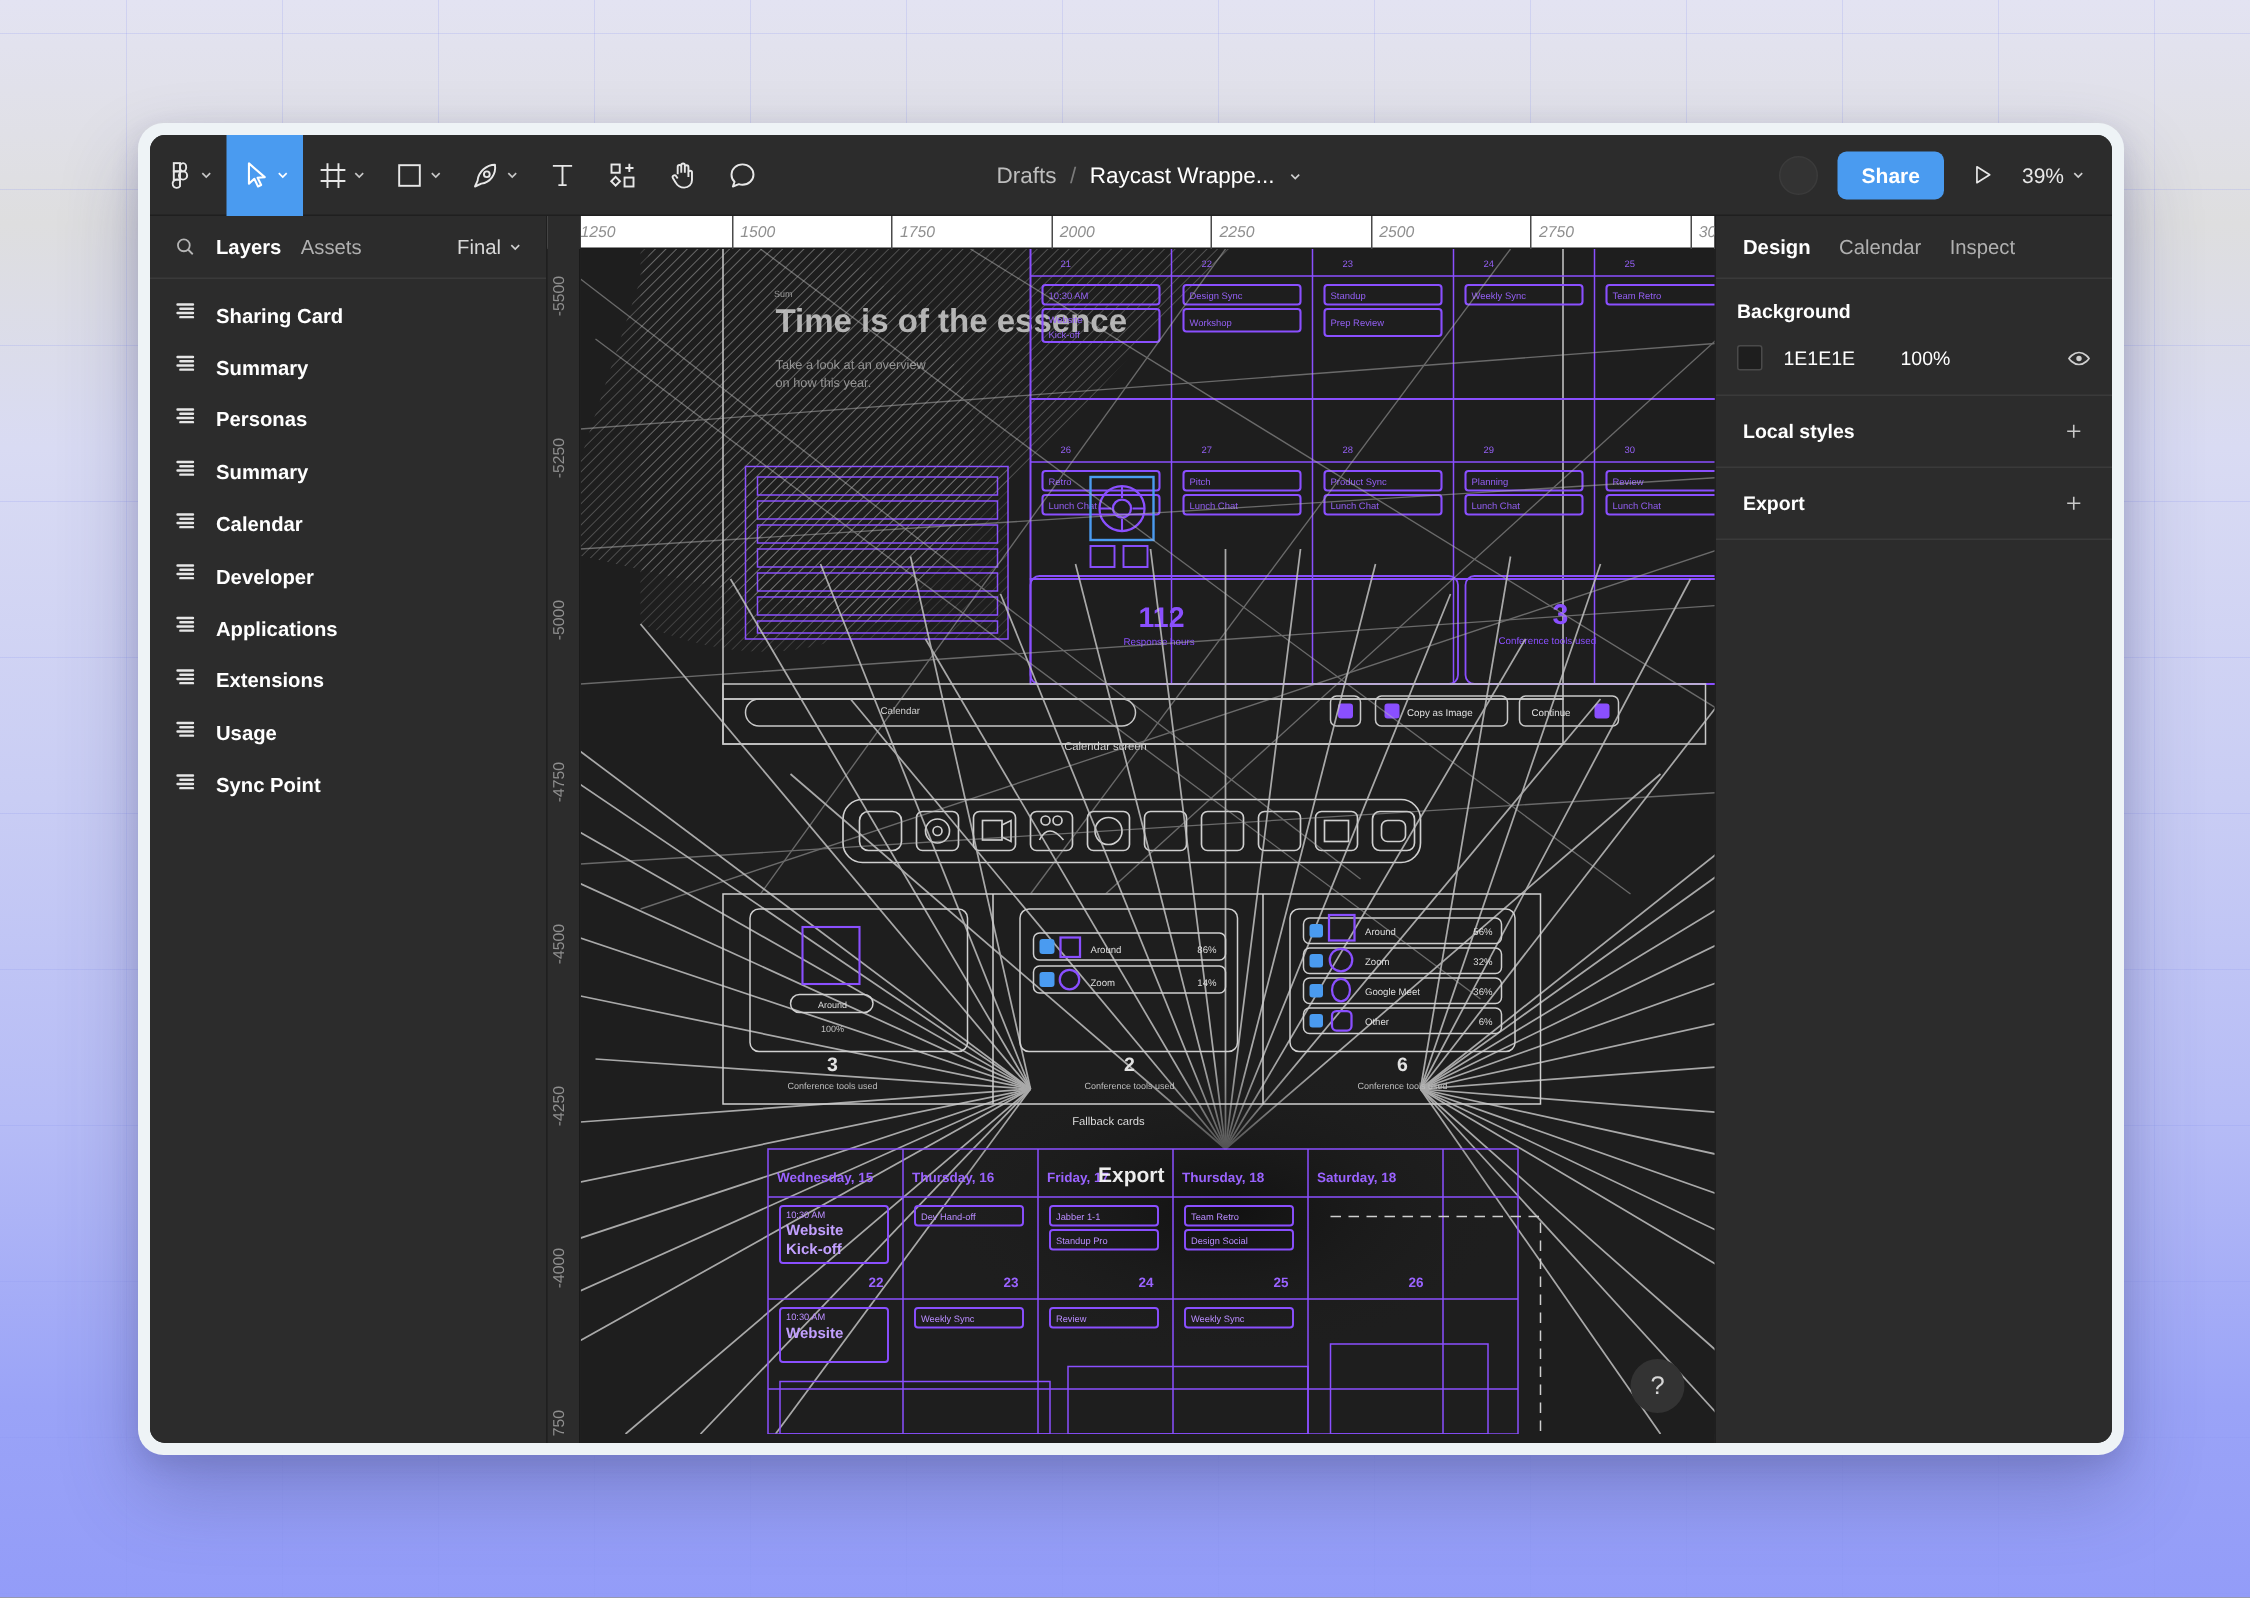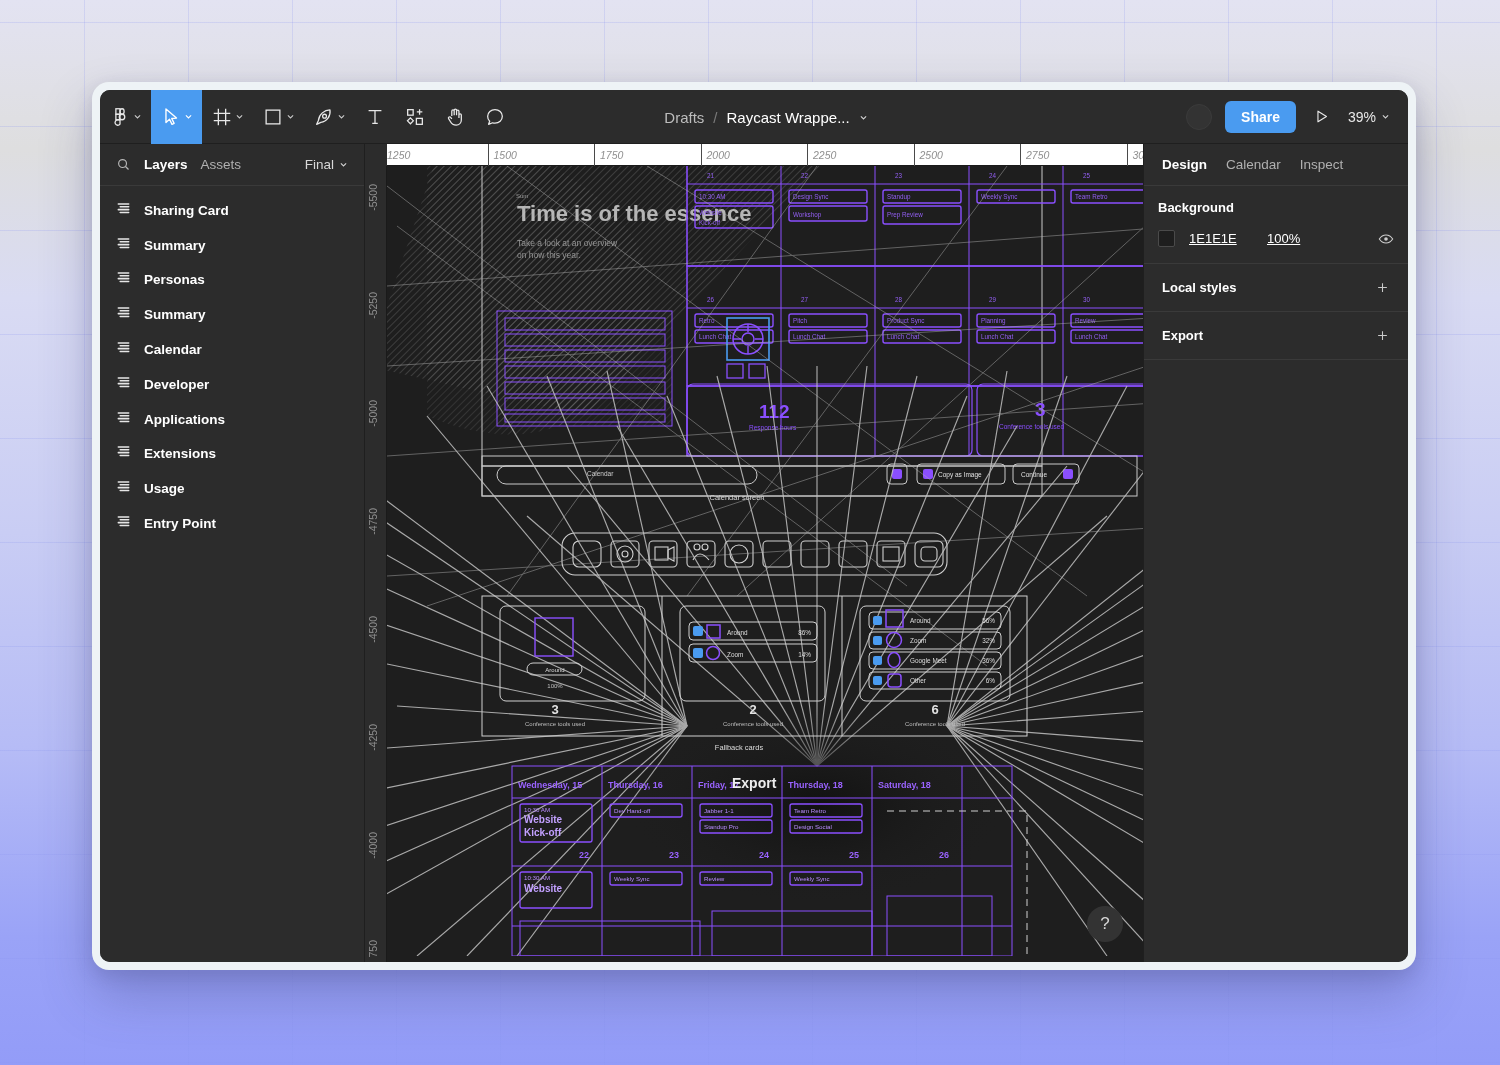--- a/index.html
+++ b/index.html
@@ -265,21 +265,21 @@
     display: flex; align-items: center;
     color: #ffffff; font-size: 13px; font-weight: bold;
   }
   .rp-plus {
     margin-left: auto; color: #c9c9c9;
     cursor: pointer; width: 15px; height: 15px;
   }
   .bg-row {
     display: flex; align-items: center;
     margin-top: 15px;
-    font-size: 13px; color: #ffffff; text-decoration: underline;
+    font-size: 13px; color: #ffffff;
   }
   .sw {
     width: 17px; height: 17px;
     border-radius: 2px;
     border: 1px solid #4a4a4a;
     flex: 0 0 auto;
   }
   .bg-hex { margin-left: 14px; width: 78px; }
   .bg-op { width: 60px; }
   .eye { margin-left: auto; color: #cfcfcf; cursor: pointer; width:16px; height:16px;}
@@ -472,21 +472,21 @@
               <div class="layer-row">
                 <span><svg class="sect-ico" viewBox="0 0 16 16" fill="none" stroke="currentColor" stroke-width="1.7" stroke-linecap="round">
   <path d="M2.5 3.2h11M4.5 6.2h9M2.5 9.2h11M4.5 12.2h9"></path>
                   </svg></span>
                 <span class="layer-name">Usage</span>
               </div>
               <div class="layer-row">
                 <span><svg class="sect-ico" viewBox="0 0 16 16" fill="none" stroke="currentColor" stroke-width="1.7" stroke-linecap="round">
   <path d="M2.5 3.2h11M4.5 6.2h9M2.5 9.2h11M4.5 12.2h9"></path>
                   </svg></span>
-                <span class="layer-name">Entry Point</span>
+                <span class="layer-name">Sync Point</span>
               </div>
             </div>
         </div>
 
         <div id="canvas-wrap">
 
           <div id="canvas-art">
             <svg width="796" height="790" viewBox="0 0 796 790">
               <defs>
                 <clipPath id="clipAll">

